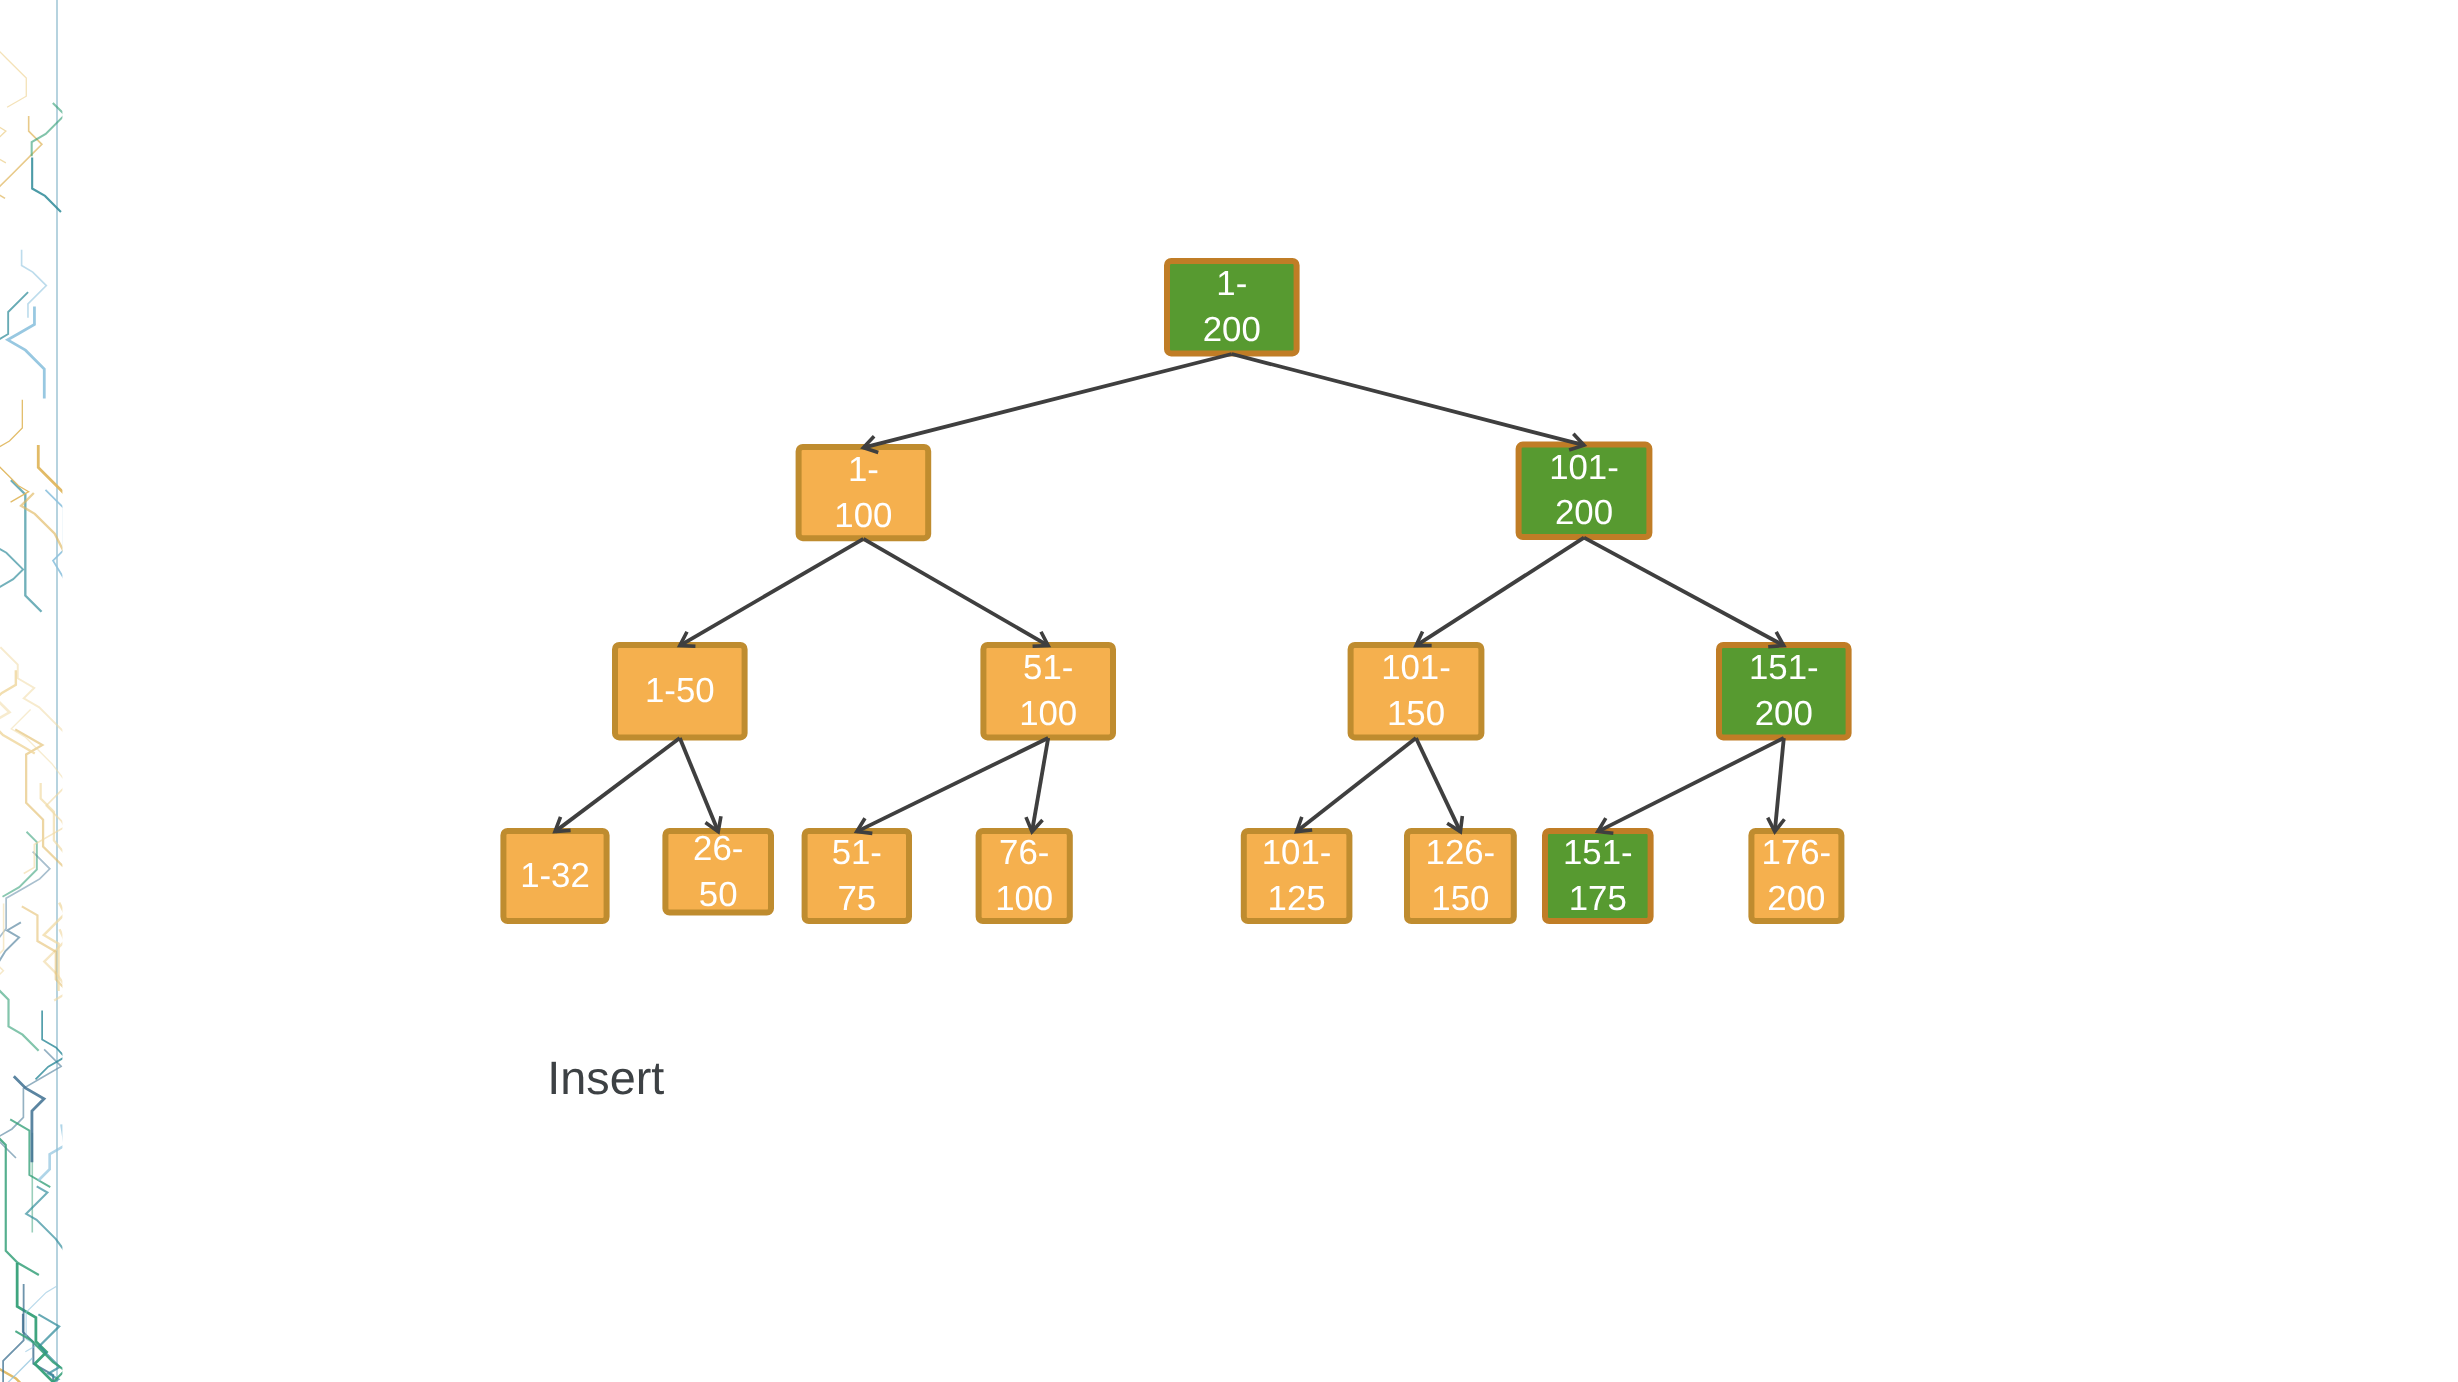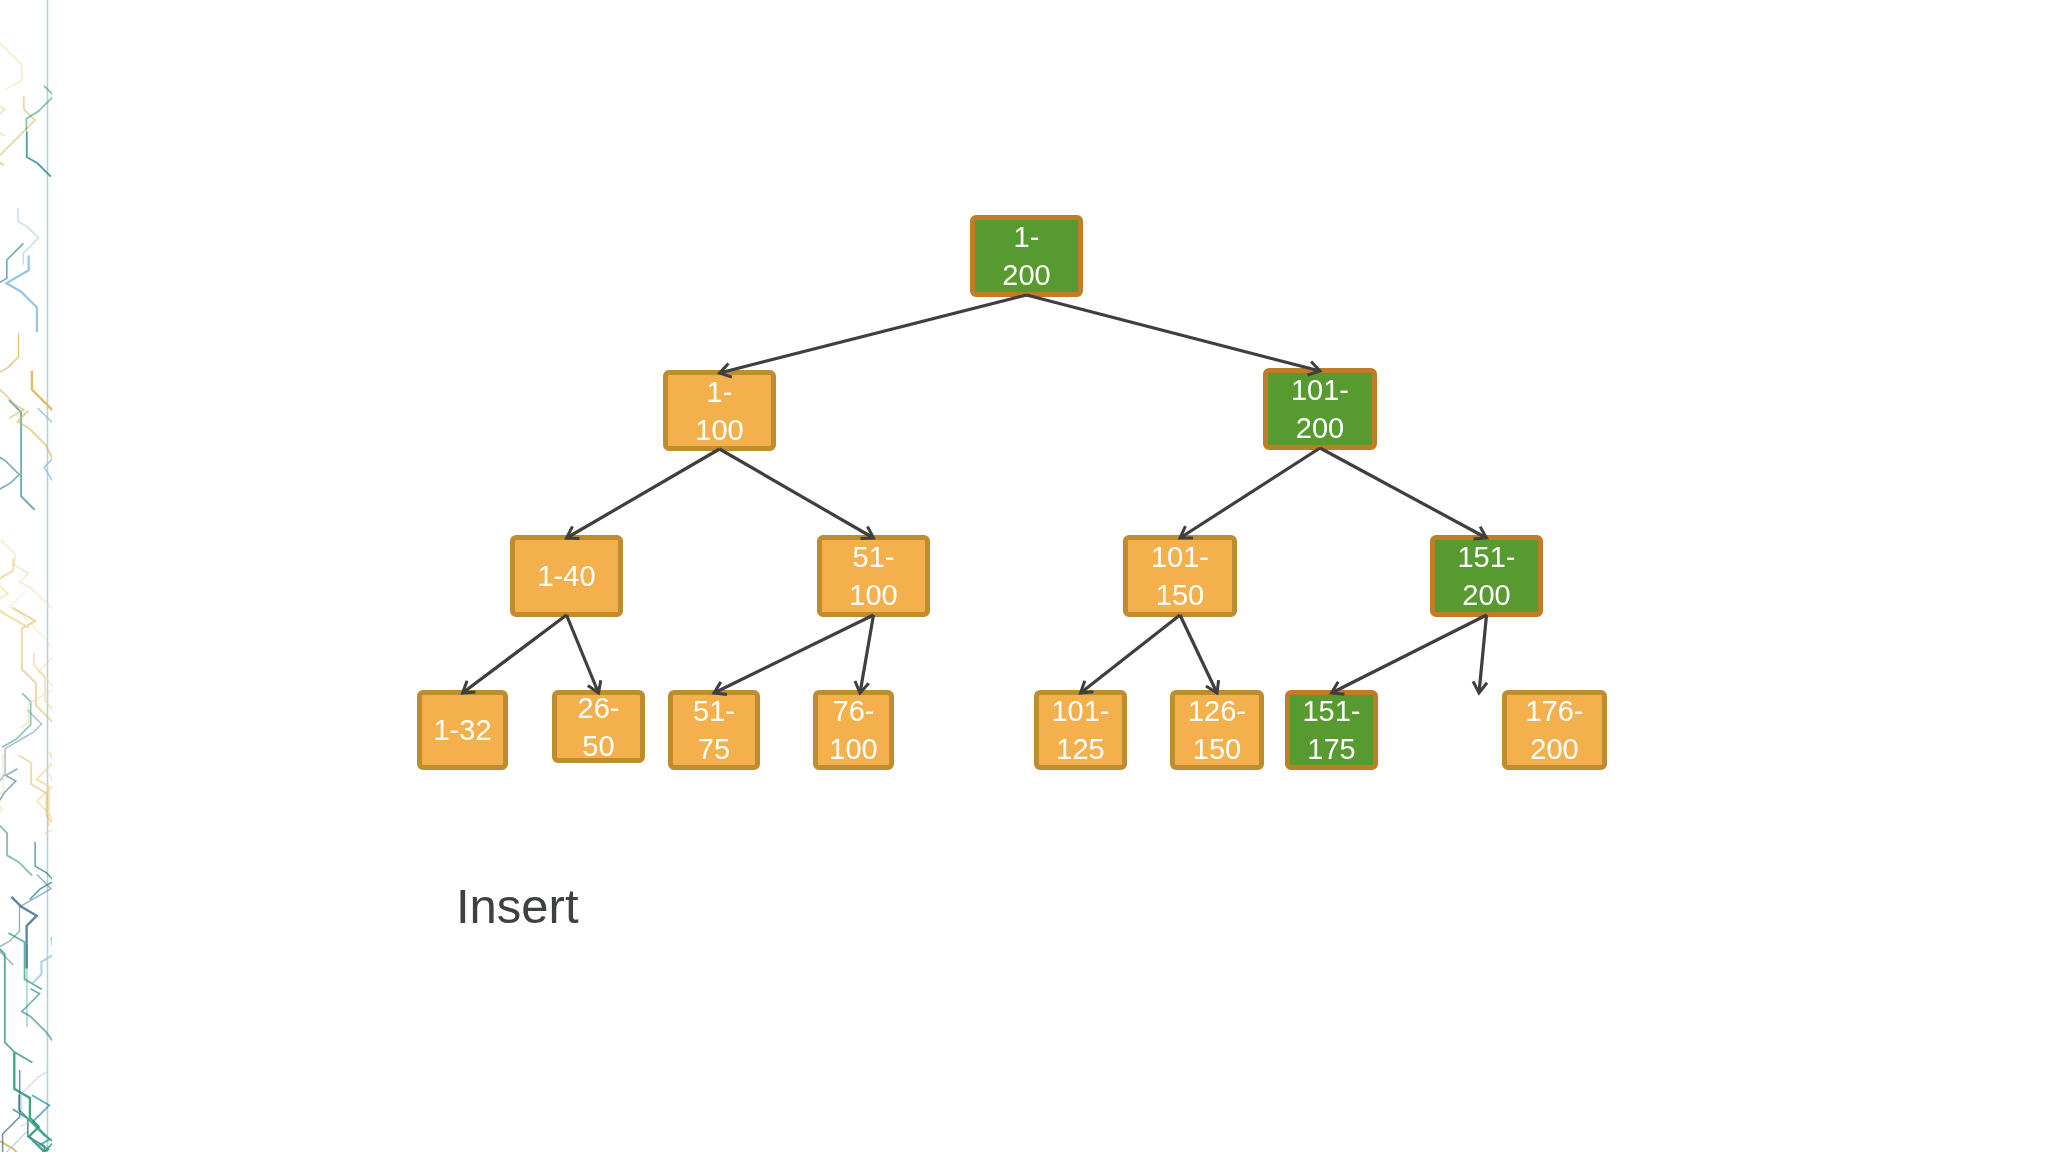--- a/index.html
+++ b/index.html
@@ -17,21 +17,21 @@
   .node{position:absolute;box-sizing:border-box;display:flex;align-items:center;justify-content:center;
         text-align:center;color:#ffffff;font-size:29px;line-height:38px;white-space:pre-line;
         border-radius:6px;}
   .node.normal{background:#f5b04e;border:5px solid #bf8c2f;}
   .node.loaded{background:#579a30;border:5px solid #c07d26;}
 
   
   #edges{position:absolute;left:0;top:0;width:2048px;height:1152px;pointer-events:none;}
 
   
-  .insert-label{position:absolute;left:456px;top:878px;font-size:49px;color:#3d4144;}
+  .insert-label{position:absolute;left:456px;top:878px;font-size:39px;color:#3d4144;}
   .status-box{position:absolute;left:419px;top:932px;width:236px;height:81px;box-sizing:border-box;
               background:#579a30;border:6px solid #c07d26;border-radius:5px;
               display:flex;align-items:center;justify-content:center;text-align:center;
               color:#ffffff;font-size:29px;line-height:36px;white-space:pre-line;}
 </style>
 </head>
 <body>
 
 <div id="slide">
 
@@ -89,42 +89,42 @@
 
 
   <div>
     <div class="node loaded" style="left:970px;top:215px;width:113px;height:82px">1-
 200</div>
     <div class="node normal" style="left:663px;top:370px;width:113px;height:81px">1-
 100</div>
     <div class="node loaded" style="left:1263px;top:368px;width:114px;height:82px">101-
 200</div>
 
-    <div class="node normal" style="left:510px;top:535px;width:113px;height:82px">1-40</div>
+    <div class="node normal" style="left:510px;top:535px;width:113px;height:82px">1-50</div>
     <div class="node normal" style="left:817px;top:535px;width:113px;height:82px">51-
 100</div>
     <div class="node normal" style="left:1123px;top:535px;width:114px;height:82px">101-
 150</div>
     <div class="node loaded" style="left:1430px;top:535px;width:113px;height:82px">151-
 200</div>
 
     <div class="node normal" style="left:417px;top:690px;width:91px;height:80px">1-32</div>
     <div class="node normal" style="left:552px;top:690px;width:93px;height:73px">26-
 50</div>
     <div class="node normal" style="left:668px;top:690px;width:92px;height:80px">51-
 75</div>
     <div class="node normal" style="left:813px;top:690px;width:81px;height:80px">76-
 100</div>
     <div class="node normal" style="left:1034px;top:690px;width:93px;height:80px">101-
 125</div>
     <div class="node normal" style="left:1170px;top:690px;width:94px;height:80px">126-
 150</div>
     <div class="node loaded" style="left:1285px;top:690px;width:93px;height:80px">151-
 175</div>
-    <div class="node normal" style="left:1502px;top:690px;width:105px;height:80px">176-
+    <div class="node normal" style="left:1457px;top:690px;width:80px;height:80px">176-
 200</div>
 
     <svg id="edges" width="2048" height="1152" viewBox="0 0 2048 1152" xmlns="http://www.w3.org/2000/svg">
       <defs>
         <marker id="arrow" markerWidth="18" markerHeight="18" refX="13" refY="9" orient="auto" markerUnits="userSpaceOnUse">
           <path d="M2,2 L13,9 L2,16" fill="none" stroke="#3f3f3f" stroke-width="3"></path>
         </marker>
       </defs>
     <line x1="1026.5" y1="295" x2="719.5" y2="373" stroke="#3f3f3f" stroke-width="3.2" marker-end="url(#arrow)"></line>
         <line x1="1026.5" y1="295" x2="1320" y2="371" stroke="#3f3f3f" stroke-width="3.2" marker-end="url(#arrow)"></line>

